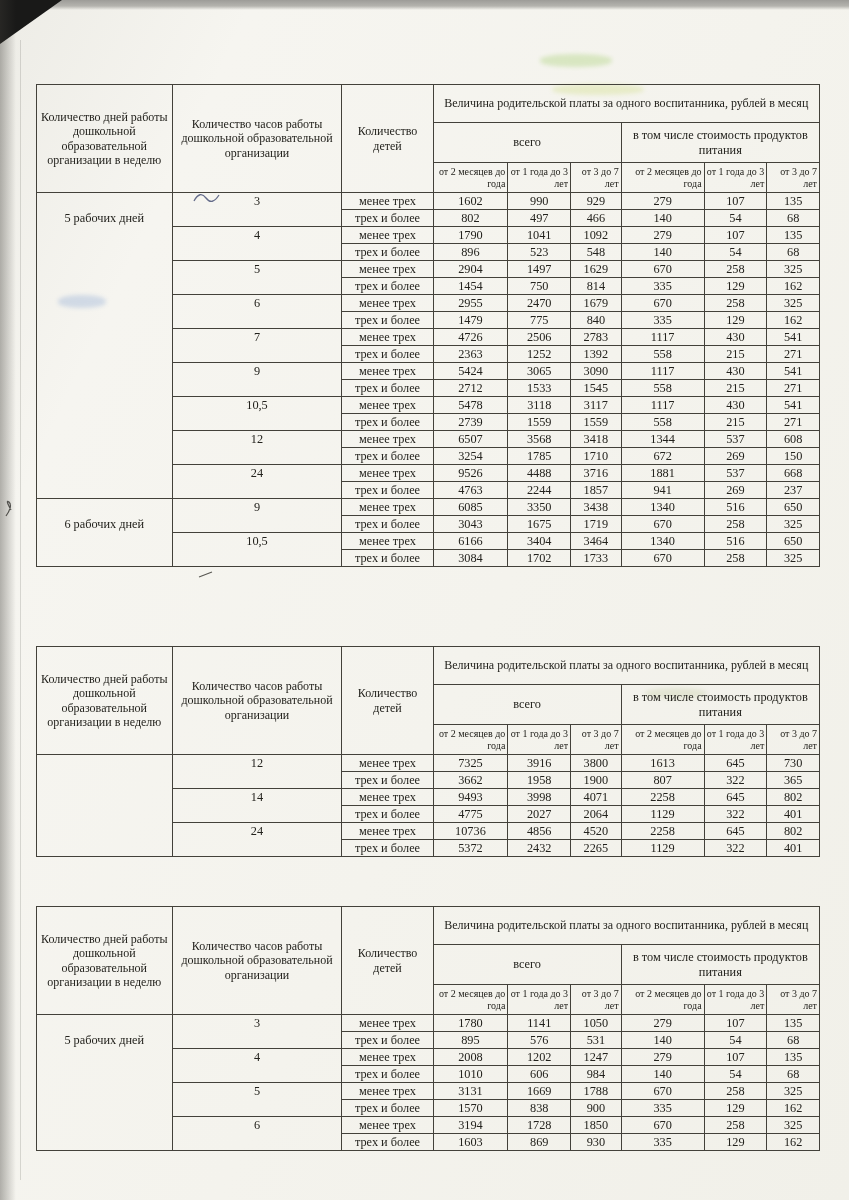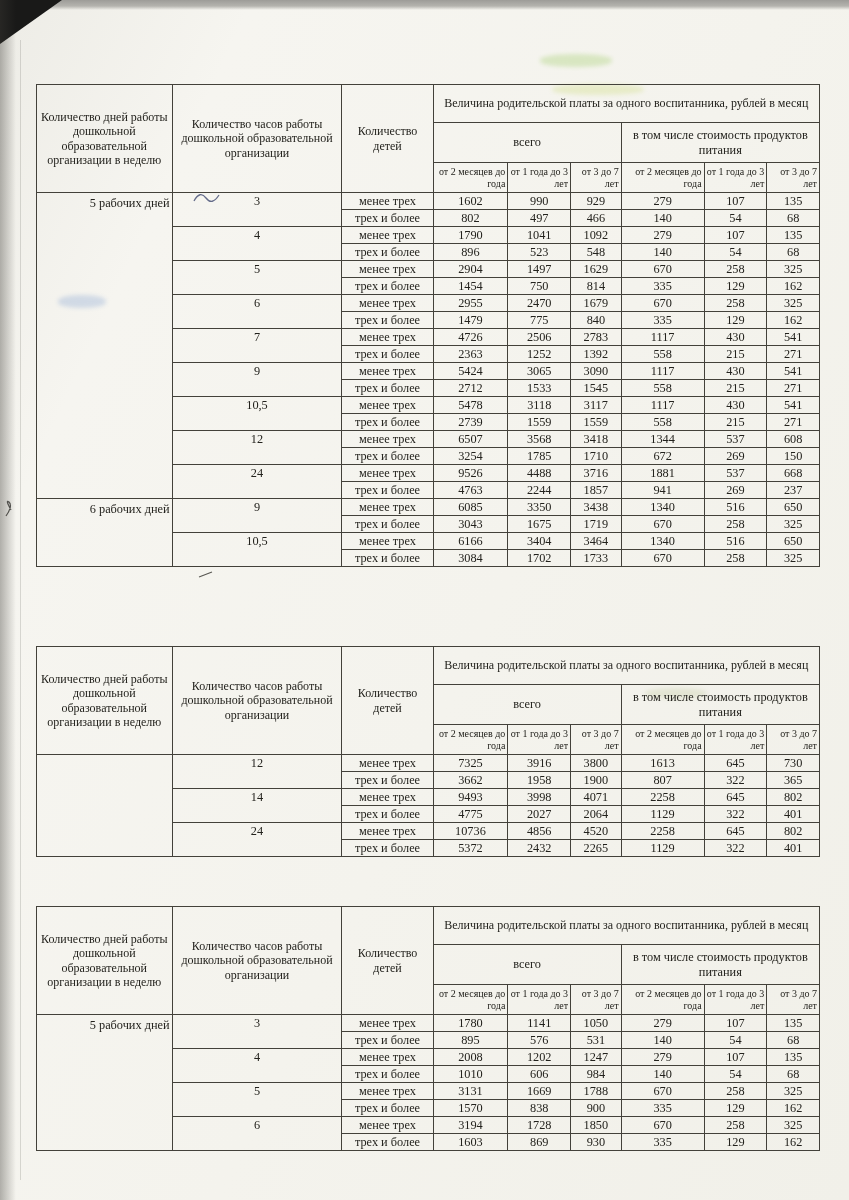--- a/index.html
+++ b/index.html
@@ -70,21 +70,21 @@
     padding: 0 2px;
     font-size: 12px;
     line-height: 1.18;
     color: #23221d;
     overflow: hidden;
   }
   .rates thead tr:nth-child(1) th { height: 38px; font-size: 12px; margin-top: 24px; }
   .rates thead tr:nth-child(2) th { height: 40px; font-size: 12.3px; }
   .rates thead tr:nth-child(3) th { height: 30px; font-size: 10px; text-align: right; }
   .rates tbody td { height: 17px; font-size: 12.3px; }
-  .rates tbody td.days-cell  { vertical-align: top; padding-top: 3px; text-align: right; }
+  .rates tbody td.days-cell  { vertical-align: top; padding-top: 18px; }
   .rates tbody td.hours-cell { vertical-align: top; padding-top: 1px; }
   #table1 { top: 84px; }
   #table2 { top: 646px; }
   #table3 { top: 906px; }
 </style>
 </head>
 <body>
 
 <div class="page">
 

